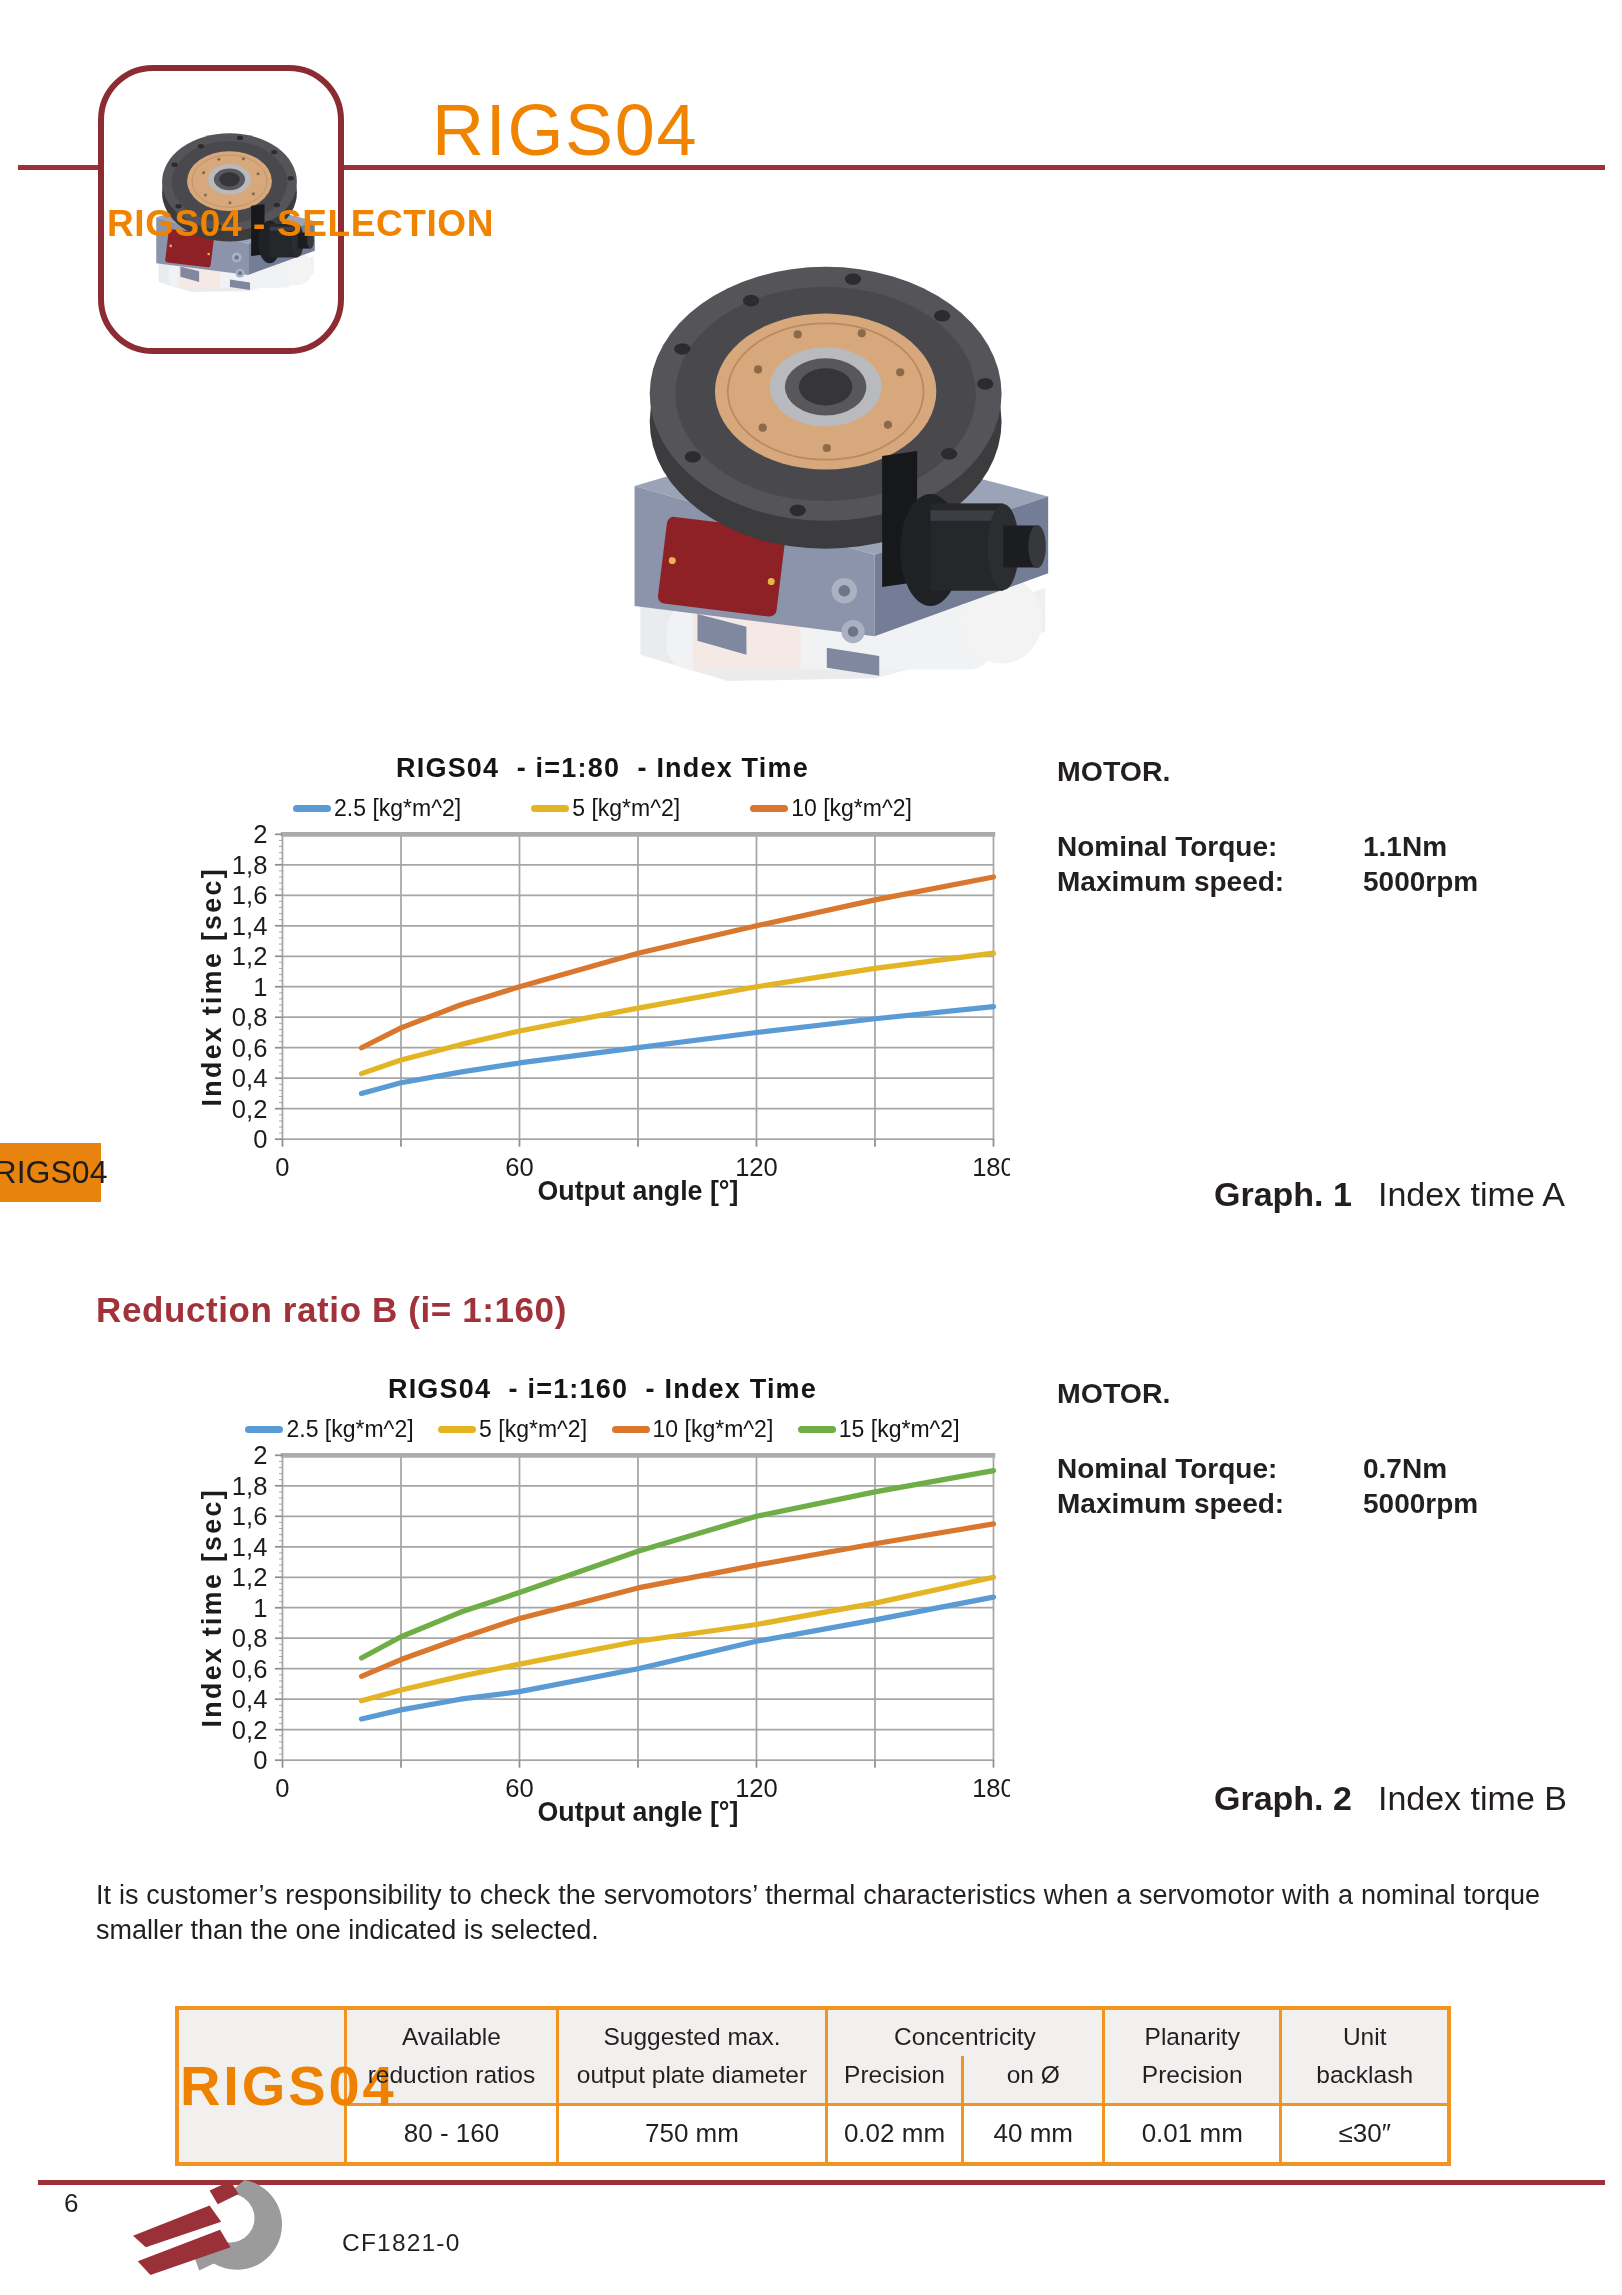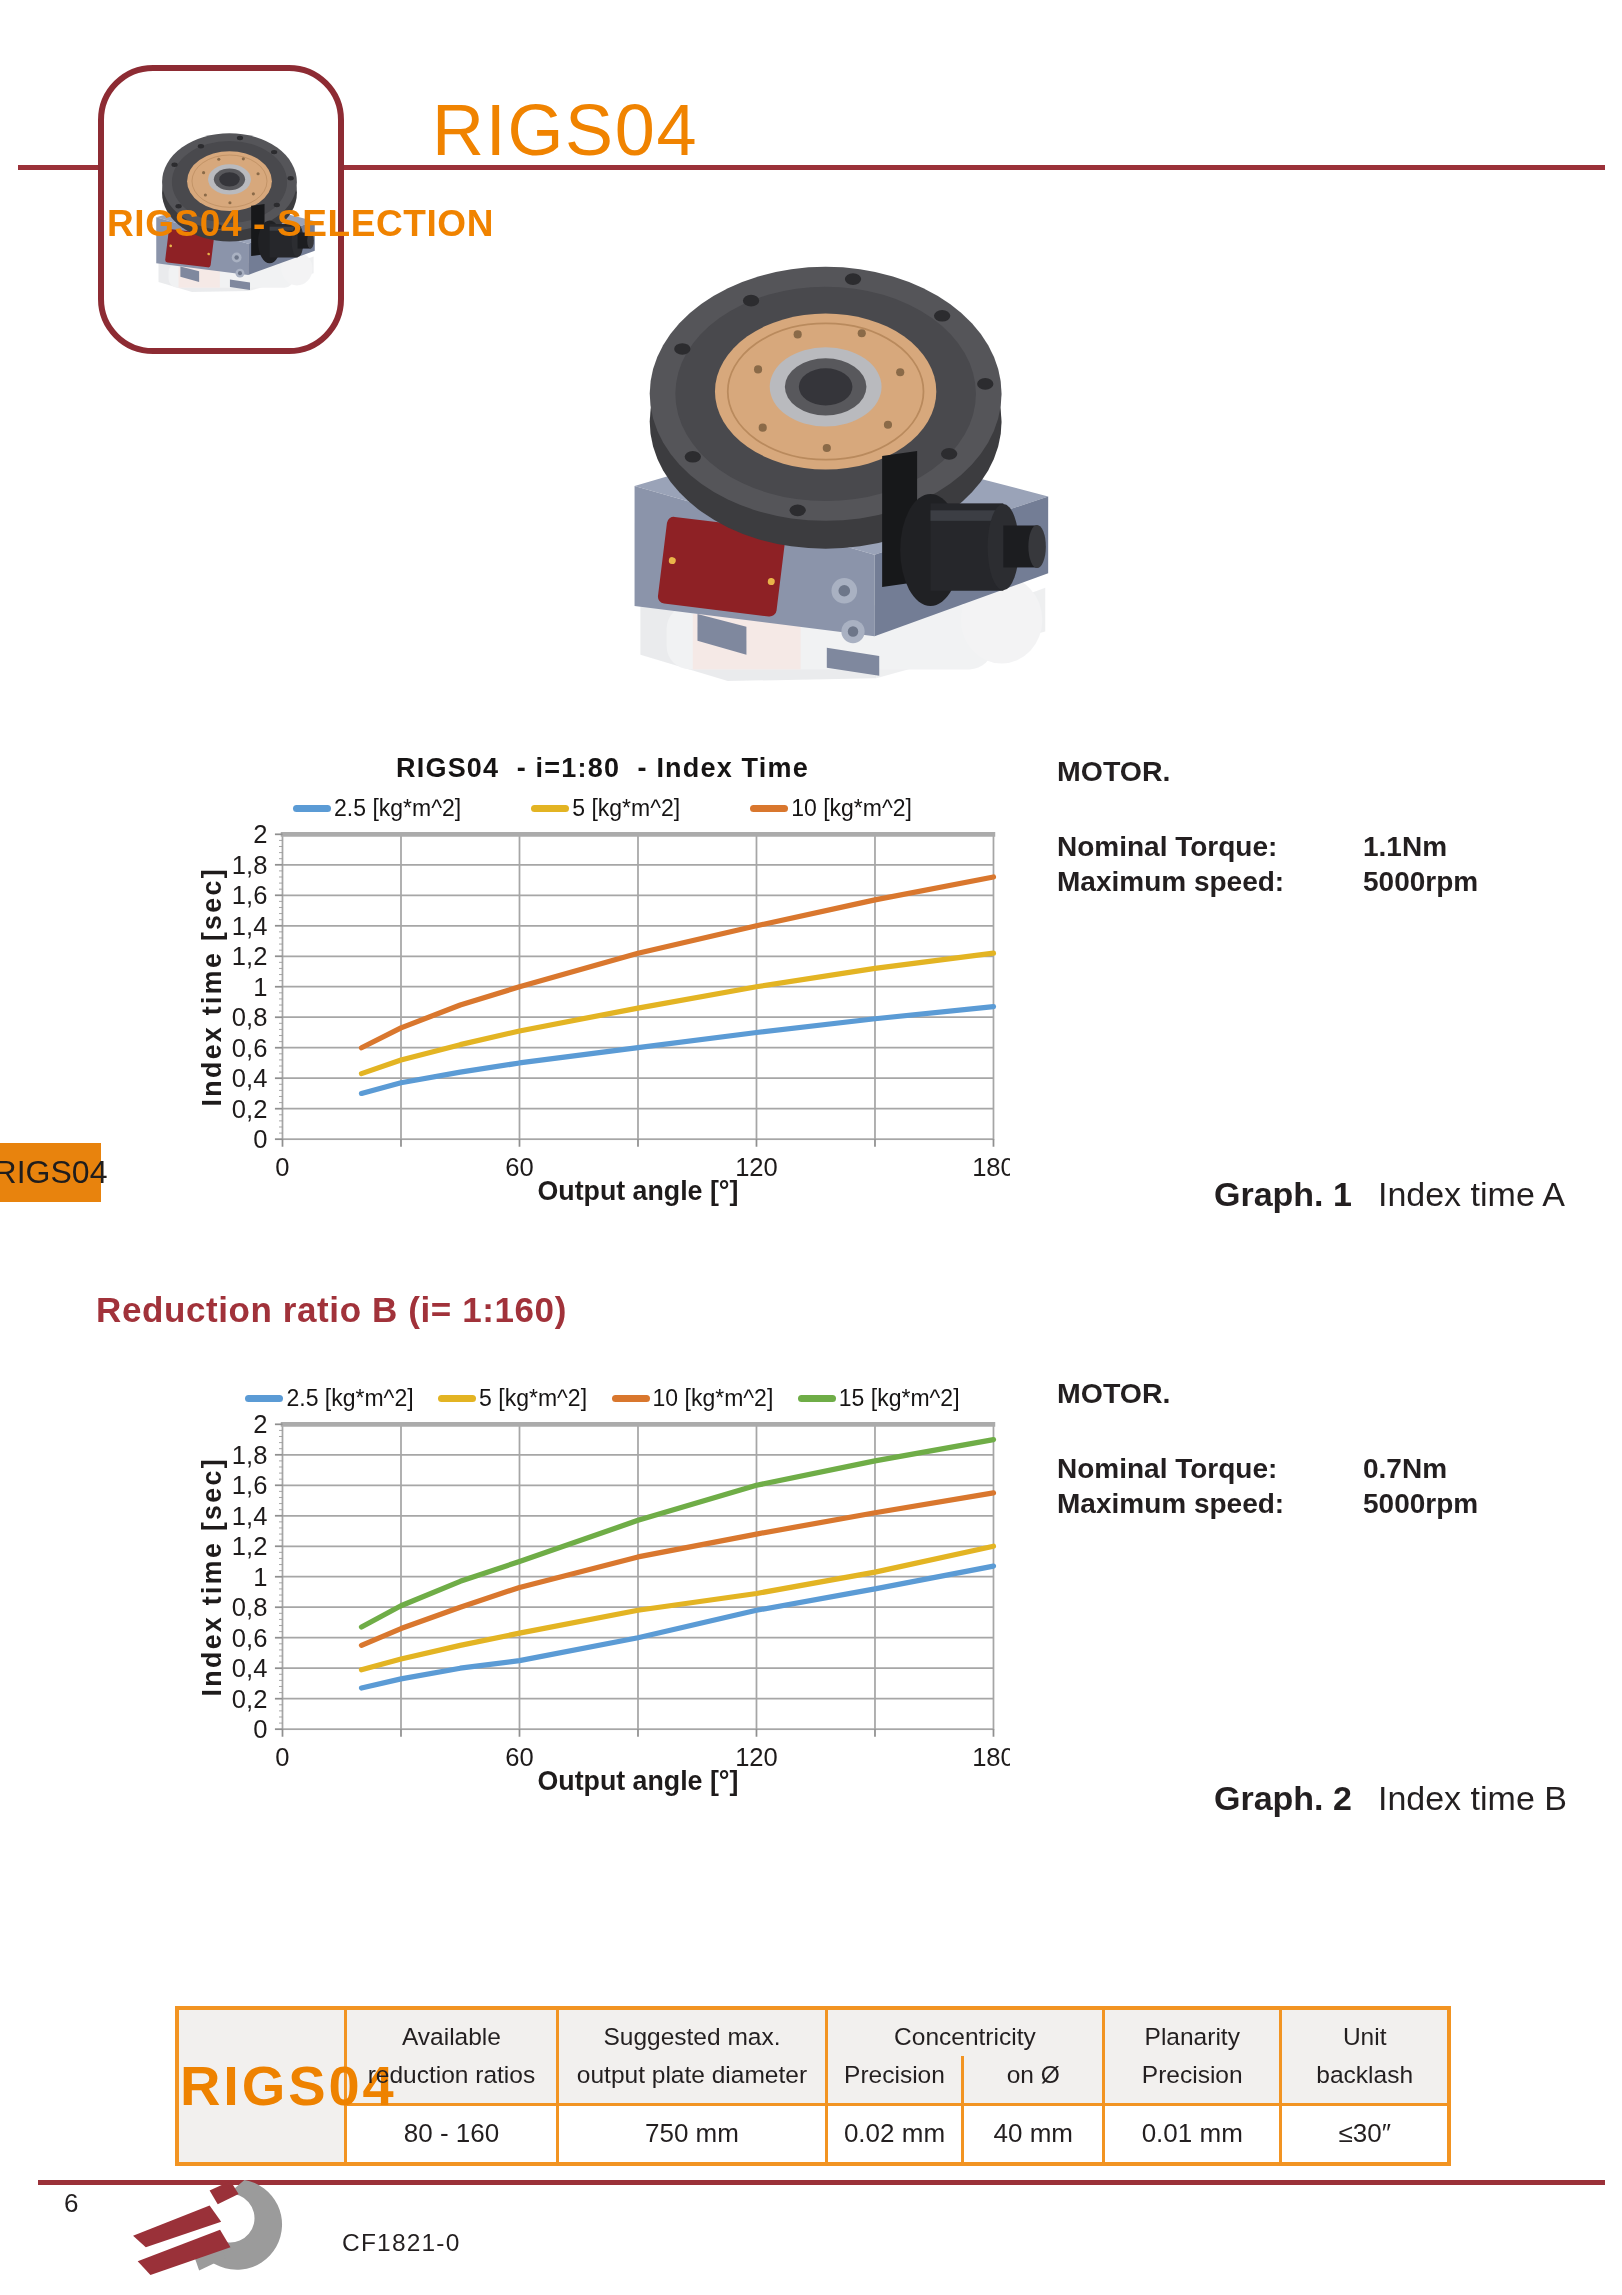--- a/index.html
+++ b/index.html
@@ -293,20 +293,21 @@
 
   <div class="caption caption-a">
     <span class="cap-bold">Graph. 1</span><span class="cap-text">Index time A</span>
   </div>
 
   <div class="side-tab">RIGS04</div>
 
   <div class="ratio-heading ratio-b">Reduction ratio B (i= 1:160)</div>
 
   <div class="chart-block chart-b">
+    <div class="chart-title">RIGS04  - i=1:160  - Index Time</div>
     <div class="legend tight">
         <div class="legend-item">
           <span class="swatch" style="background: rgb(91, 155, 213);"></span>
           <span class="legend-label">2.5 [kg*m^2]</span>
         </div>
         <div class="legend-item">
           <span class="swatch" style="background: rgb(227, 180, 35);"></span>
           <span class="legend-label">5 [kg*m^2]</span>
         </div>
         <div class="legend-item">
@@ -429,20 +430,21 @@
         <span class="ml">Maximum speed:</span>
         <span class="mv">5000rpm</span>
       </div>
     </div>
   </div>
 
   <div class="caption caption-b">
     <span class="cap-bold">Graph. 2</span><span class="cap-text">Index time B</span>
   </div>
 
+  <div class="note">It is customer’s responsibility to check the servomotors’ thermal characteristics when a servomotor with a nominal torque smaller than the one indicated is selected.</div>
 
   <div class="spec-wrap">
     <table class="spec">
       <colgroup>
         <col style="width:166px">
           <col style="width:210px">
           <col style="width:265px">
         <col style="width:135px">
           <col style="width:139px">
           <col style="width:175px">

